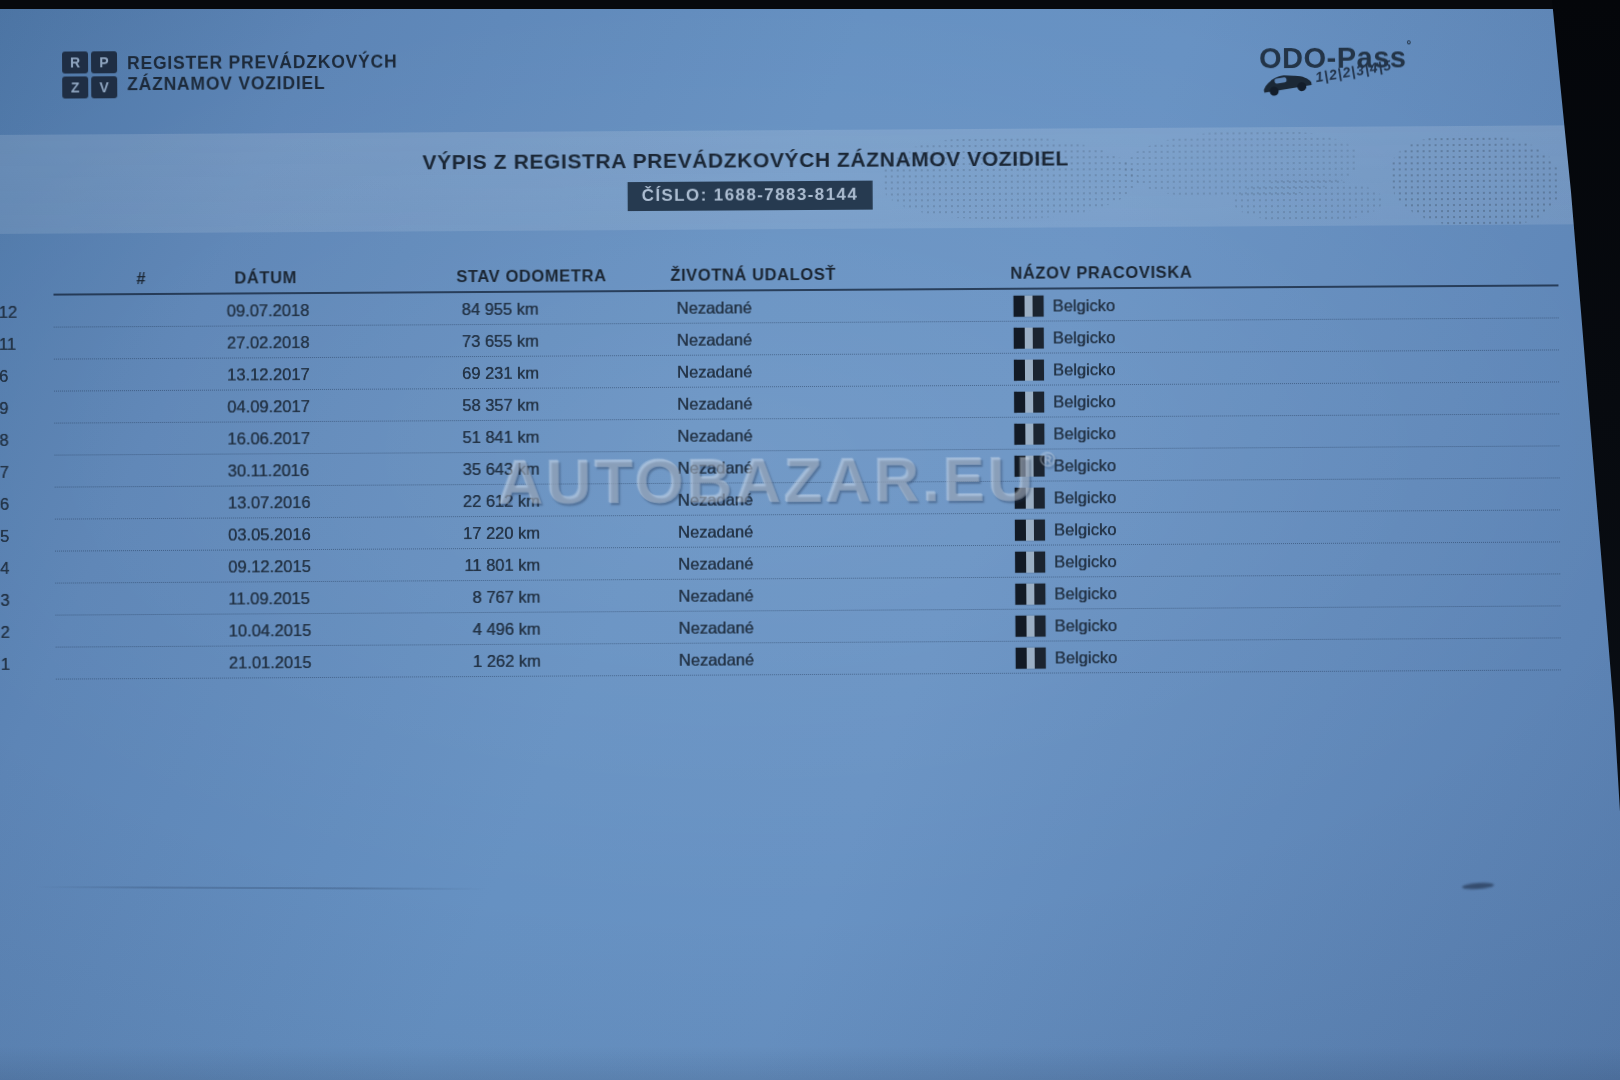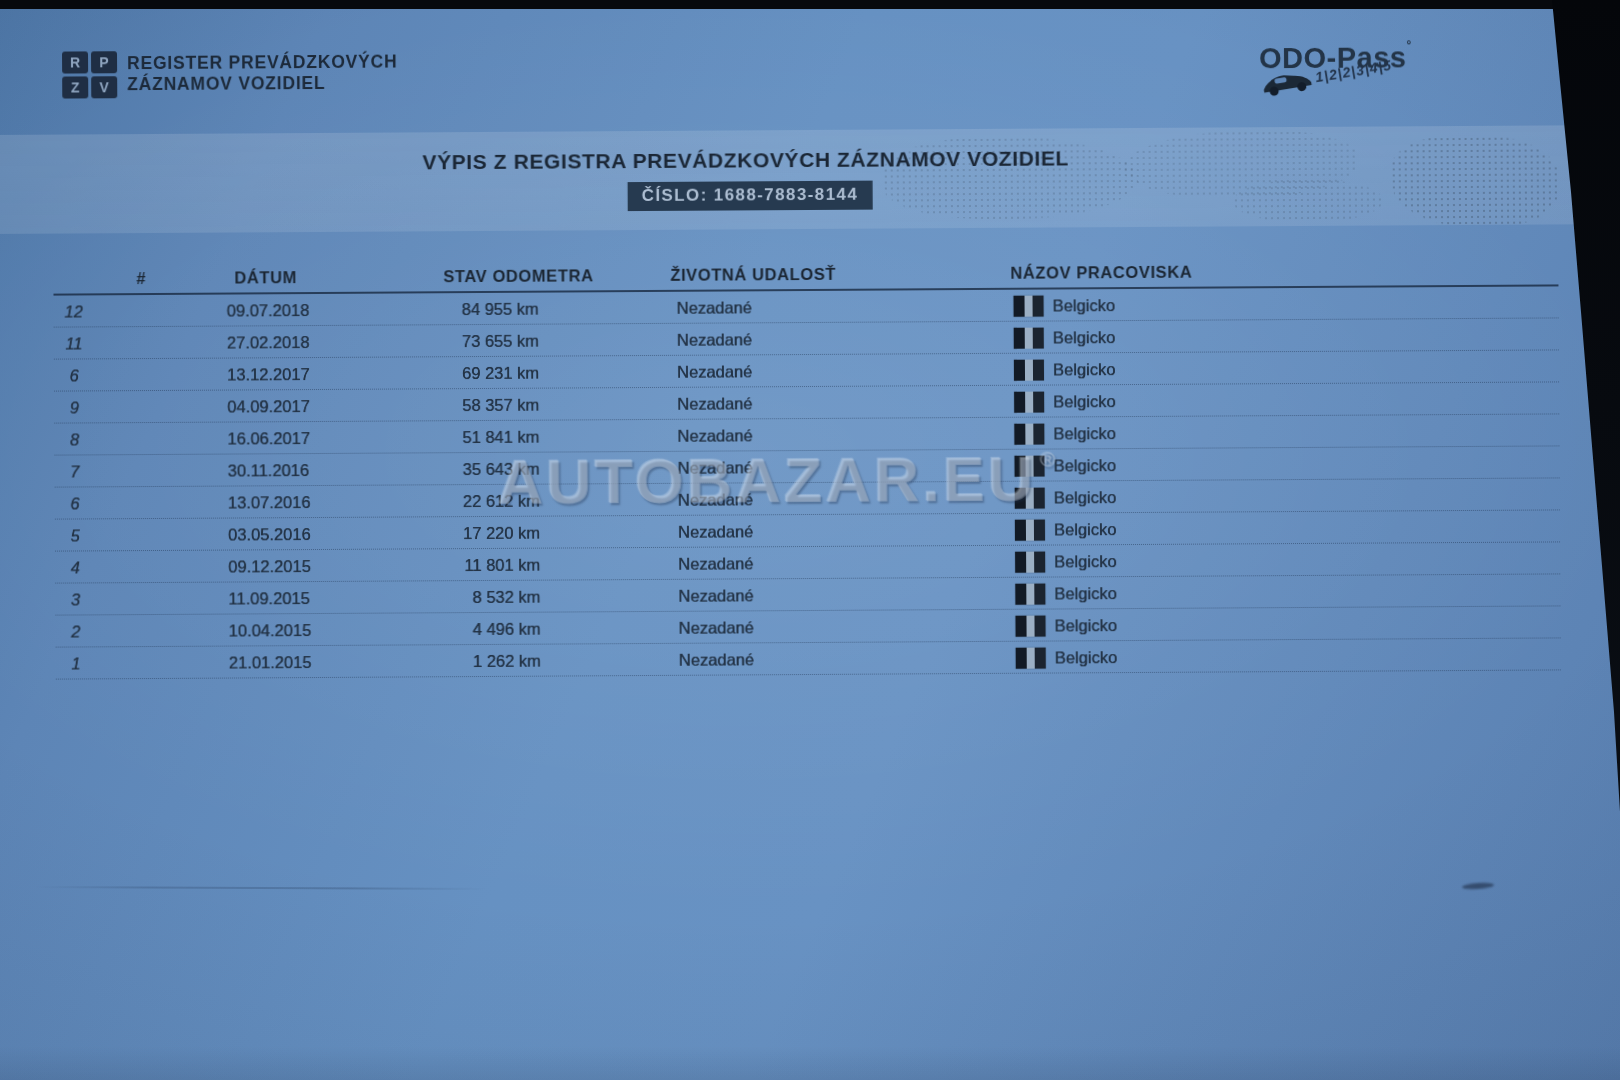--- a/index.html
+++ b/index.html
@@ -74,28 +74,28 @@
   .doc-number{
     position:absolute;left:752px;top:51px;transform:translateX(-50%);
     background:#263a50;color:#adbed2;font-weight:bold;font-size:17px;letter-spacing:1.4px;
     padding:4px 14px 5px 14px;white-space:nowrap;
   }
   
   .table{position:absolute;left:0;top:258px;width:1620px;}
   .thead{position:relative;height:33px;font-weight:bold;font-size:16.5px;letter-spacing:0.6px;color:#1b2633;}
   .thead::after{content:'';position:absolute;left:55px;right:60px;bottom:0;border-bottom:2px solid rgba(22,38,62,0.78);}
   .th{position:absolute;bottom:7px;white-space:nowrap;}
-  .th0{left:138px;} .th1{left:236px;} .th2{left:445px;margin-top:16px;} .th3{left:672px;} .th4{left:1012px;}
+  .th0{left:138px;} .th1{left:236px;} .th2{left:458px;margin-top:16px;} .th3{left:672px;} .th4{left:1012px;}
   .trow{
     position:relative;display:flex;align-items:center;height:32px;
     font-size:16.5px;font-weight:500;color:#233346;
     text-shadow:0.3px 0 0 currentColor;
   }
   .trow::after{content:'';position:absolute;left:55px;right:60px;bottom:0;border-bottom:1px dotted rgba(24,44,74,0.45);}
-  .c-num{width:150px;text-align:center;box-sizing:border-box;padding-right:0;font-style:italic;}
+  .c-num{width:150px;text-align:left;box-sizing:border-box;padding-right:0;}
   .c-date{width:230px;padding-left:78px;box-sizing:border-box;}
   .c-odo{width:160px;text-align:right;box-sizing:border-box;}
   .c-event{width:280px;padding-left:138px;box-sizing:border-box;}
   .c-work{flex:1;display:flex;align-items:center;box-sizing:border-box;padding-left:195px;gap:9px;}
   .flag{display:inline-flex;width:30px;height:21px;box-shadow:0 0 1px rgba(10,20,35,0.6);}
   .fb{display:inline-block;height:100%;}
   .fb-black{width:11px;background:var(--flag-dark,#121a25);}
   .fb-yellow{width:8px;background:var(--flag-light,#9bafc4);}
   .fb-red{width:11px;background:var(--flag-dark2,#1b2430);}
   
@@ -299,21 +299,21 @@
         <span class="fb fb-yellow" style="background: rgb(155, 175, 196);"></span>
         <span class="fb fb-red" style="background: rgb(27, 36, 48);"></span>
       </span>
       <span class="wname">Belgicko</span>
     </span>
   </div>
 
   <div class="trow">
     <span class="c-num">3</span>
     <span class="c-date">11.09.2015</span>
-    <span class="c-odo">8 532 km</span>
+    <span class="c-odo">8 767 km</span>
     <span class="c-event">Nezadané</span>
     <span class="c-work">
       <span class="flag">
         <span class="fb fb-black" style="background: rgb(18, 26, 37);"></span>
         <span class="fb fb-yellow" style="background: rgb(155, 175, 196);"></span>
         <span class="fb fb-red" style="background: rgb(27, 36, 48);"></span>
       </span>
       <span class="wname">Belgicko</span>
     </span>
   </div>

